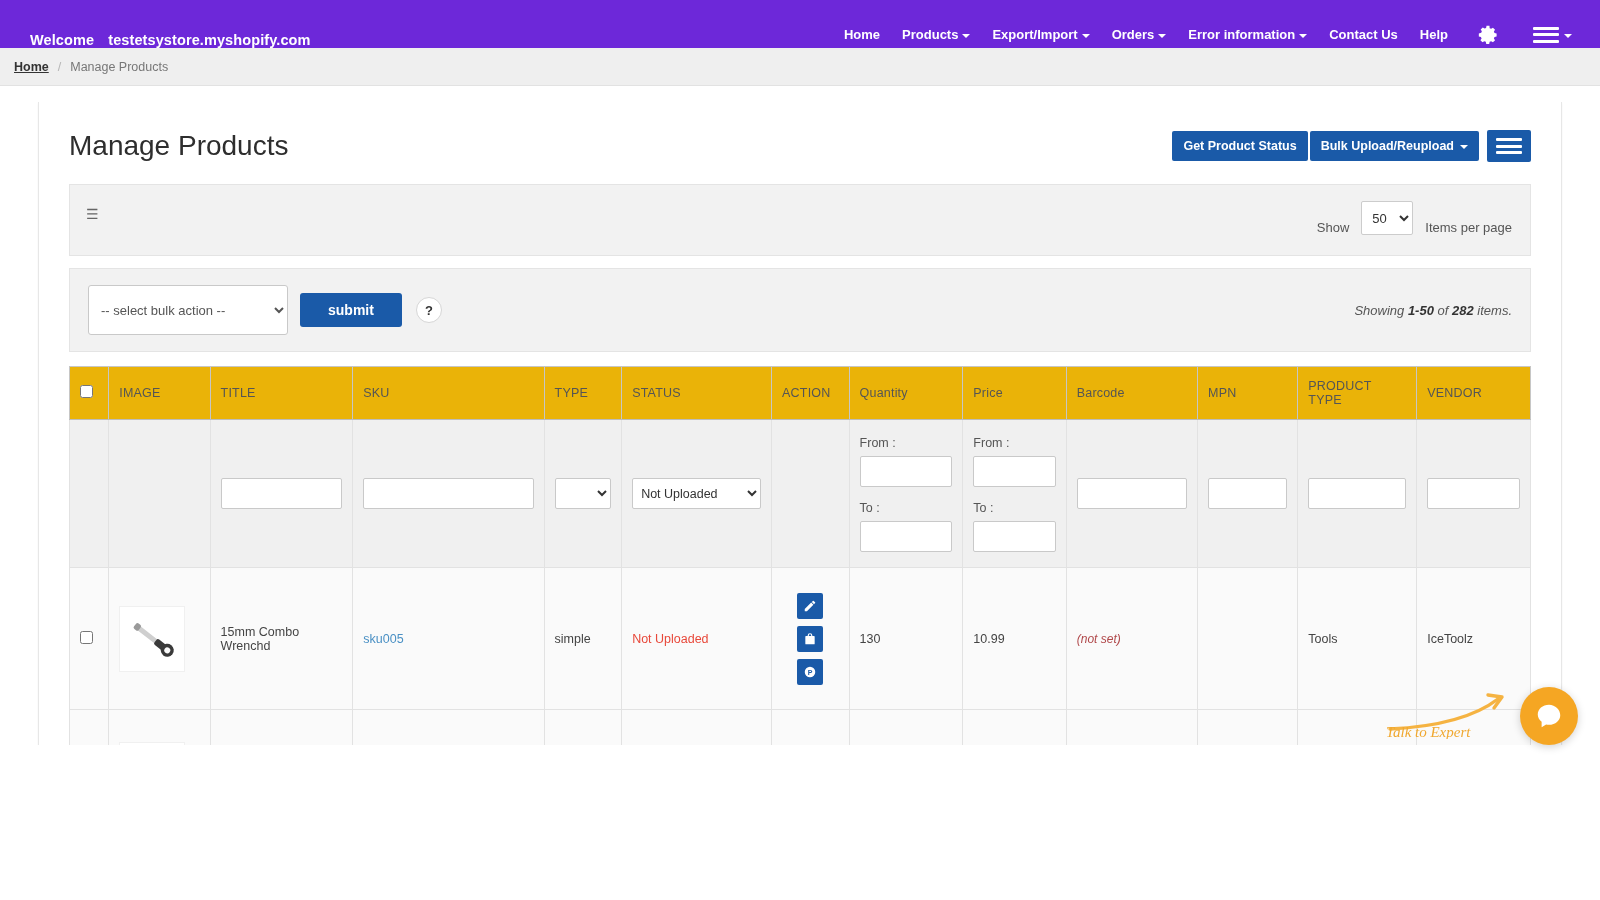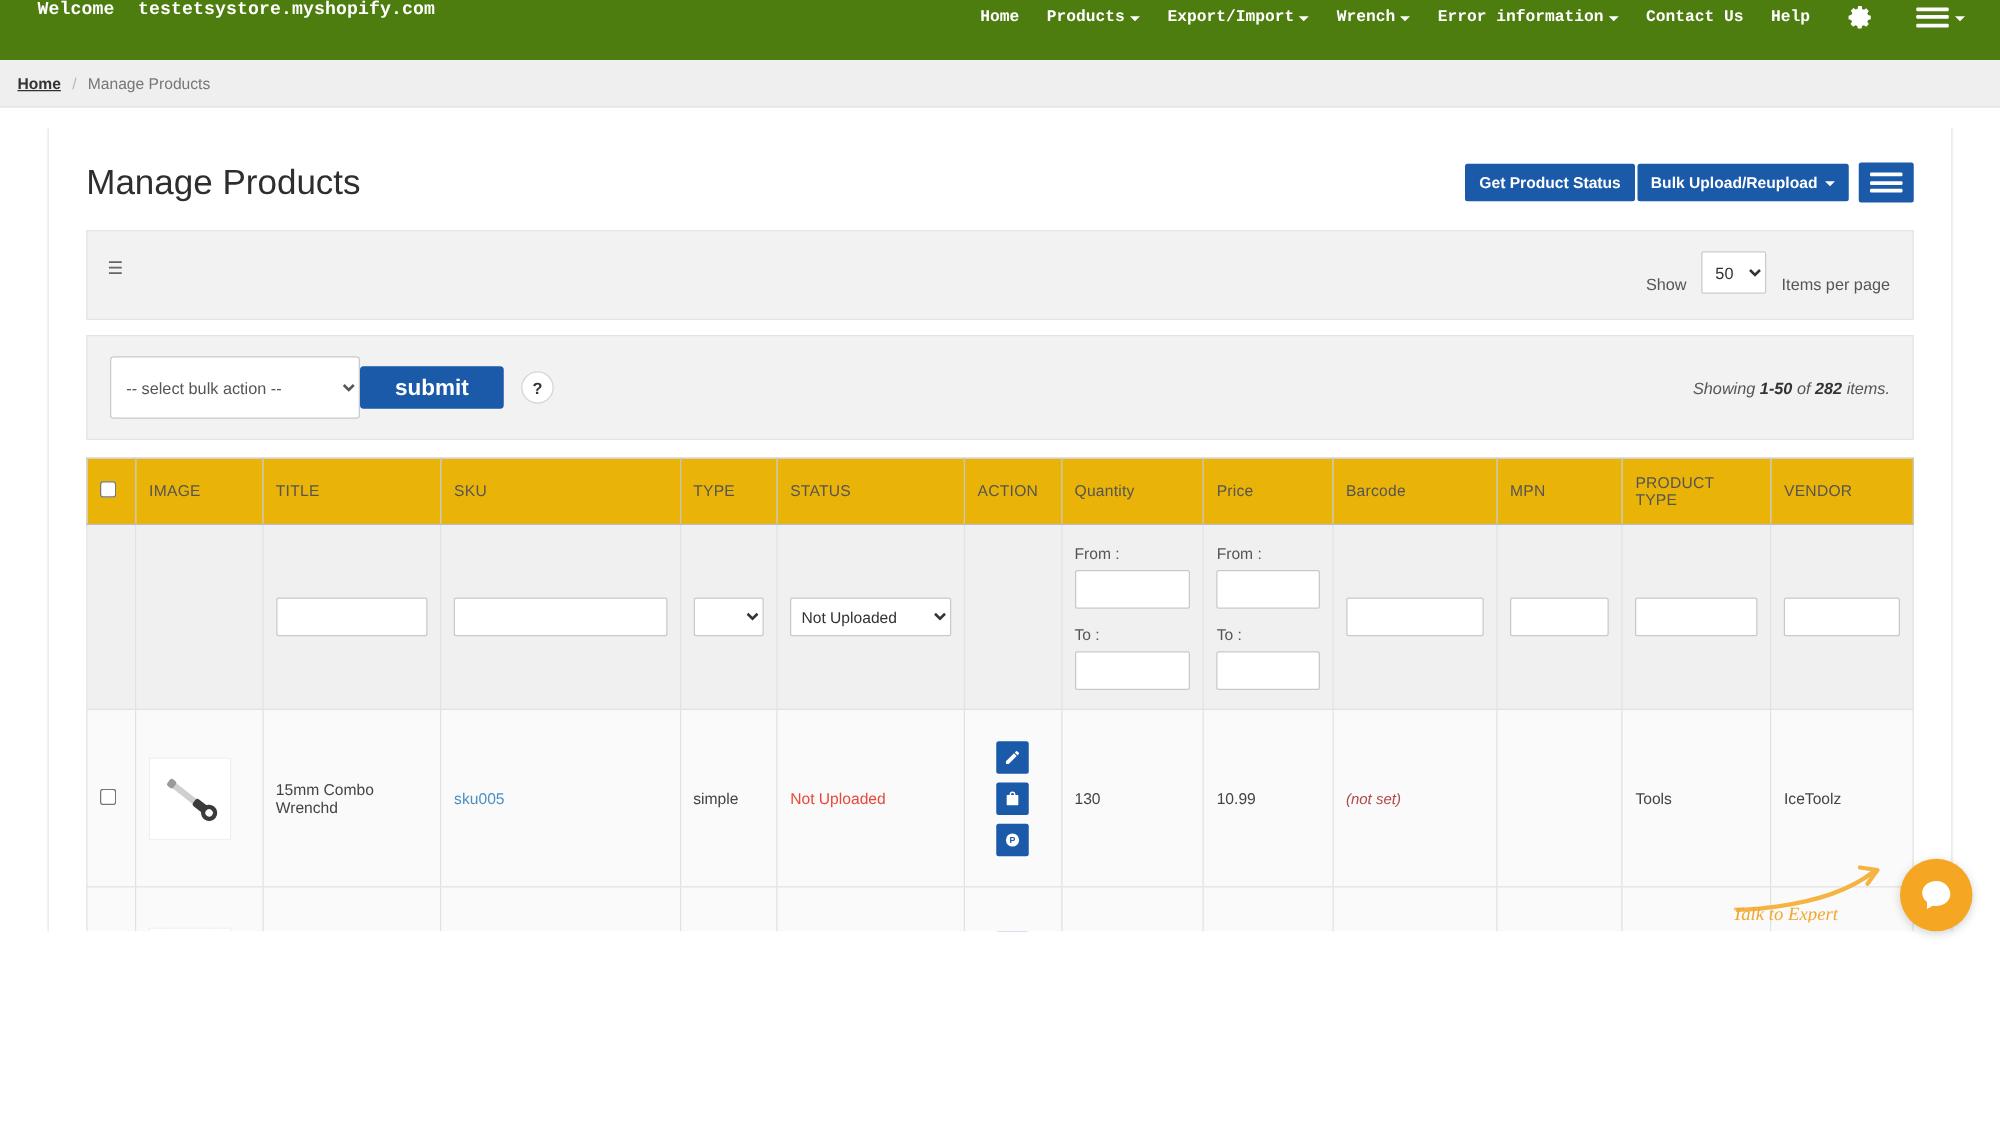--- a/index.html
+++ b/index.html
@@ -8,26 +8,25 @@
     width: 1600px; height: 900px;
     background: #ffffff;
     font-family: "Liberation Sans", sans-serif;
     overflow: hidden;
   }
   .page { width: 1600px; height: 900px; position: relative; background:#fff; }
 
   
   .topnav {
     height: 48px;
-    background: #4d7c0f;
+    background: #6d28d9;
     display: flex;
-    align-items: flex-start;
+    align-items: flex-end;
     padding: 0 22px 0 30px;
     color: #fff;
-    font-family: Liberation Mono, monospace;
   }
   .welcome { font-size: 14.5px; font-weight: bold; letter-spacing: .1px; }
   .welcome .store { margin-left: 10px; }
   .nav-right { margin-left: auto; display: flex; align-items: center; gap: 0px; }
   .nav-item {
     font-size: 13px; font-weight: bold; color: #fff;
     padding: 6px 11px; white-space: nowrap; cursor: pointer;
     display:flex; align-items:center; gap:4px;
   }
   .caret {
@@ -93,22 +92,22 @@
     display:flex; align-items:center; padding:16px 18px;
     margin-top: 12px; border-top:1px solid #e4e4e4;
   }
   .select-bulk {
     font-family:"Liberation Sans", sans-serif;
     width:200px; height:50px; font-size:13px; padding:4px 8px;
     border:1px solid #c9c9c9; border-radius:3px; background:#fff; color:#555;
   }
   .btn-submit {
     background:#1a5aa8; color:#fff; border:none; border-radius:3px;
-    font-size:18px; font-weight:bold; padding:0 28px; height:34px;
-    margin-left:0; cursor:pointer; font-family:"Liberation Sans", sans-serif;
+    font-size:14px; font-weight:bold; padding:0 28px; height:34px;
+    margin-left:12px; cursor:pointer; font-family:"Liberation Sans", sans-serif;
   }
   .help-circle {
     width:26px;height:26px;border-radius:50%;border:1px solid #d6d6d6;background:#fff;
     display:flex;align-items:center;justify-content:center;margin-left:14px;
     font-weight:bold;font-size:13px;color:#333;cursor:pointer;
   }
   .showing { margin-left:auto; font-size:13px; color:#555;font-style:italic; }
   .showing b { color:#333; }
 
   
@@ -179,21 +178,21 @@
       </div>
       <div class="nav-item">
         <span>Products</span>
         <i class="caret"></i>
       </div>
       <div class="nav-item">
         <span>Export/Import</span>
         <i class="caret"></i>
       </div>
       <div class="nav-item">
-        <span>Wrench</span>
+        <span>Orders</span>
         <i class="caret"></i>
       </div>
       <div class="nav-item">
         <span>Error information</span>
         <i class="caret"></i>
       </div>
       <div class="nav-item">
         <span>Contact Us</span>
       </div>
       <div class="nav-item">

